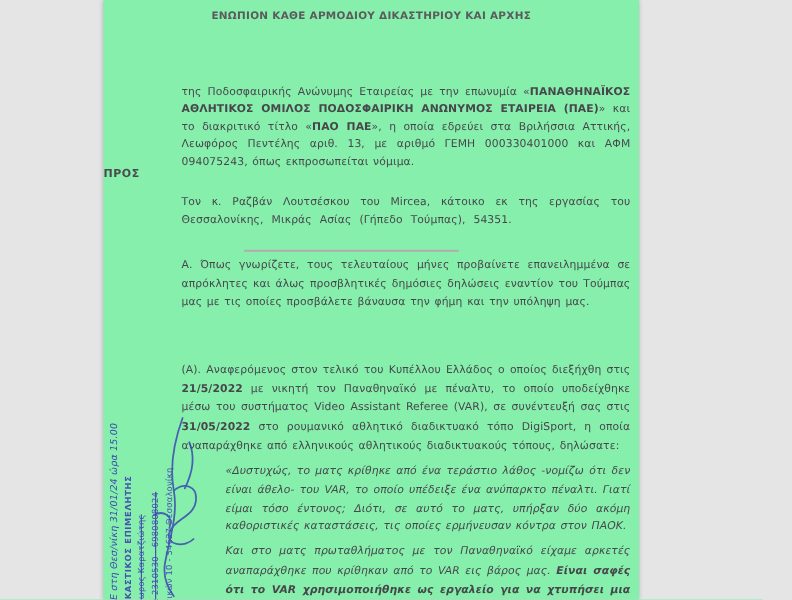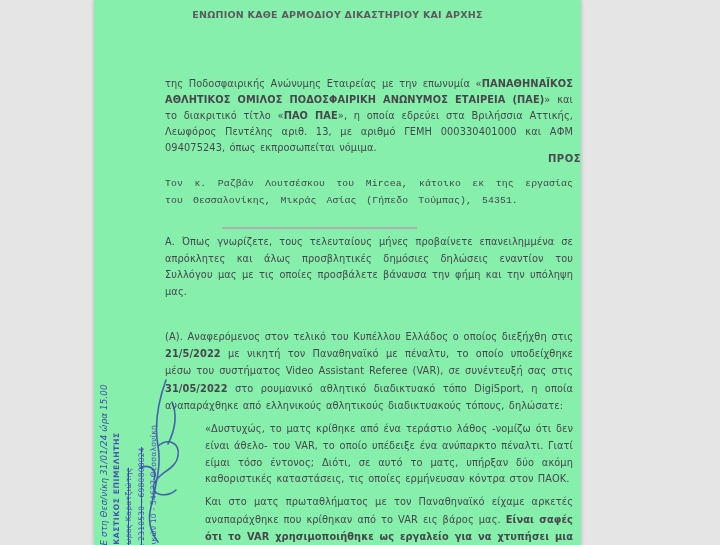--- a/index.html
+++ b/index.html
@@ -17,29 +17,29 @@
     position:absolute;left:0;width:100%;text-align:center;
     font-size:9.5px;font-weight:bold;color:#5b5b5e;letter-spacing:0.25px;
   }
   .doc-title .u{border-bottom:1px solid #6a6a6d;padding-bottom:2px;}
   .para{
     position:absolute;left:39px;width:408px;
     font-size:9.8px;line-height:16px;color:#47474b;
     text-align:justify;letter-spacing:0.1px;word-spacing:1px;margin-left:32px;
   }
   .center-head{
-    position:absolute;left:0;width:100%;text-align:right;
+    position:absolute;left:0;width:100%;text-align:left;
     font-size:10px;font-weight:bold;color:#4a4a4e;letter-spacing:0.5px;
   }
   .divider{
     position:absolute;left:128px;top:227px;width:195px;height:2px;
     background:#b0b0b1;
   }
   .quote{
-    left:79px;width:368px;
+    left:79px;width:368px;font-style:italic;
   }
   .stamp{
     position:absolute;left:-53px;top:442px;width:180px;height:66px;
     transform:rotate(-90deg);
     color:#4752b3;
   }
   .stamp-line{font-size:7.6px;line-height:12.5px;white-space:nowrap;letter-spacing:0.2px;}
   .stamp-line.hand{font-size:8.6px;font-style:italic;color:#3c48b0;}
   .stamp-line.caps{font-weight:bold;letter-spacing:0.6px;}
   .stamp-line.strike{text-decoration:line-through;text-decoration-color:#3c48b0;}
@@ -53,25 +53,25 @@
 
   <div class="doc-title" style="top:9px;">
     <span>ΕΝΩΠΙΟΝ ΚΑΘΕ ΑΡΜΟΔΙΟΥ ΔΙΚΑΣΤΗΡΙΟΥ ΚΑΙ ΑΡΧΗΣ</span>
   </div>
 
 
   <div class="para" style="top:76px;"><span>της Ποδοσφαιρικής Ανώνυμης Εταιρείας με την επωνυμία «</span><span class="bind-b">ΠΑΝΑΘΗΝΑΪΚΟΣ ΑΘΛΗΤΙΚΟΣ ΟΜΙΛΟΣ ΠΟΔΟΣΦΑΙΡΙΚΗ ΑΝΩΝΥΜΟΣ ΕΤΑΙΡΕΙΑ (ΠΑΕ)</span><span>» και το διακριτικό τίτλο «</span><span class="bind-b">ΠΑΟ ΠΑΕ</span><span>», η οποία εδρεύει στα Βριλήσσια Αττικής, Λεωφόρος Πεντέλης αριθ. 13, με αριθμό ΓΕΜΗ 000330401000 και ΑΦΜ 094075243, όπως εκπροσωπείται νόμιμα.</span></div>
 
   <div class="center-head" style="top:153px;">ΠΡΟΣ</div>
 
-  <div class="para" style="top:176px;line-height:16.5px;word-spacing:4px;font-family:Liberation Mono, monospace;">Τον κ. Ραζβάν Λουτσέσκου του Mircea, κάτοικο εκ της εργασίας του Θεσσαλονίκης, Μικράς Ασίας (Γήπεδο Τούμπας), 54351.</div>
+  <div class="para" style="top:176px;line-height:16.5px;word-spacing:4px;">Τον κ. Ραζβάν Λουτσέσκου του Mircea, κάτοικο εκ της εργασίας του Θεσσαλονίκης, Μικράς Ασίας (Γήπεδο Τούμπας), 54351.</div>
 
   <div class="divider"></div>
 
-  <div class="para" style="top:234px;line-height:16.5px;">Α. Όπως γνωρίζετε, τους τελευταίους μήνες προβαίνετε επανειλημμένα σε απρόκλητες και άλως προσβλητικές δημόσιες δηλώσεις εναντίον του Συλλόγου μας με τις οποίες προσβάλετε βάναυσα την φήμη και την υπόληψη μας.</div>
+  <div class="para" style="top:234px;line-height:16.5px;">Α. Όπως γνωρίζετε, τους τελευταίους μήνες προβαίνετε επανειλημμένα σε απρόκλητες και άλως προσβλητικές δημόσιες δηλώσεις εναντίον του Τούμπας μας με τις οποίες προσβάλετε βάναυσα την φήμη και την υπόληψη μας.</div>
 
 
   <div class="para" style="top:328px;line-height:17.2px;"><span>(Α). Αναφερόμενος στον τελικό του Κυπέλλου Ελλάδος ο οποίος διεξήχθη στις </span><span class="bind-b">21/5/2022</span><span> με νικητή τον Παναθηναϊκό με πέναλτυ, το οποίο υποδείχθηκε μέσω του συστήματος Video Assistant Referee (VAR), σε συνέντευξή σας στις </span><span class="bind-b">31/05/2022</span><span> στο ρουμανικό αθλητικό διαδικτυακό τόπο DigiSport, η οποία αναπαράχθηκε από ελληνικούς αθλητικούς διαδικτυακούς τόπους, δηλώσατε:</span></div>
 
   <div class="para quote" style="top:421px;line-height:16.8px;">«Δυστυχώς, το ματς κρίθηκε από ένα τεράστιο λάθος -νομίζω ότι δεν είναι άθελο- του VAR, το οποίο υπέδειξε ένα ανύπαρκτο πέναλτι. Γιατί είμαι τόσο έντονος; Διότι, σε αυτό το ματς, υπήρξαν δύο ακόμη καθοριστικές καταστάσεις, τις οποίες ερμήνευσαν κόντρα στον ΠΑΟΚ.</div>
 
   <div class="para quote" style="top:493px;line-height:17.5px;"><span>Και στο ματς πρωταθλήματος με τον Παναθηναϊκό είχαμε αρκετές αναπαράχθηκε που κρίθηκαν από το VAR εις βάρος μας. </span><span class="bind-b">Είναι σαφές ότι το VAR χρησιμοποιήθηκε ως εργαλείο για να χτυπήσει μια ομάδα και να σπρώξει</span></div>
 
   <div class="stamp">
     <div class="stamp-line hand">ΘΗΚΕ στη Θεσ/νίκη 31/01/24 ώρα 15.00</div>

